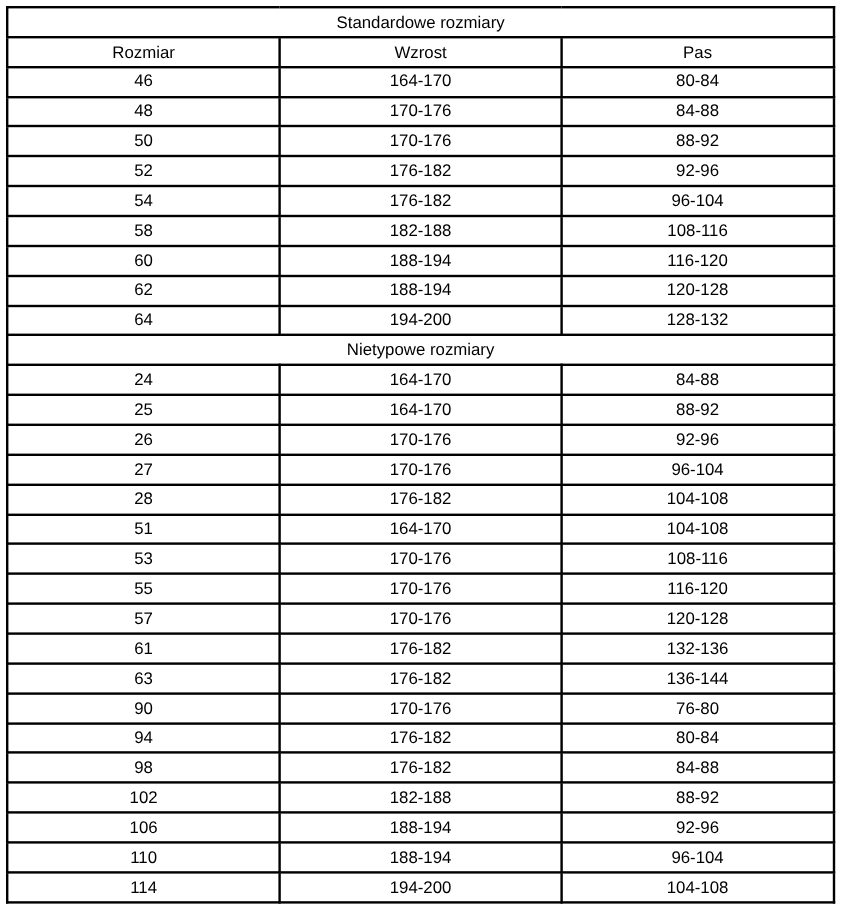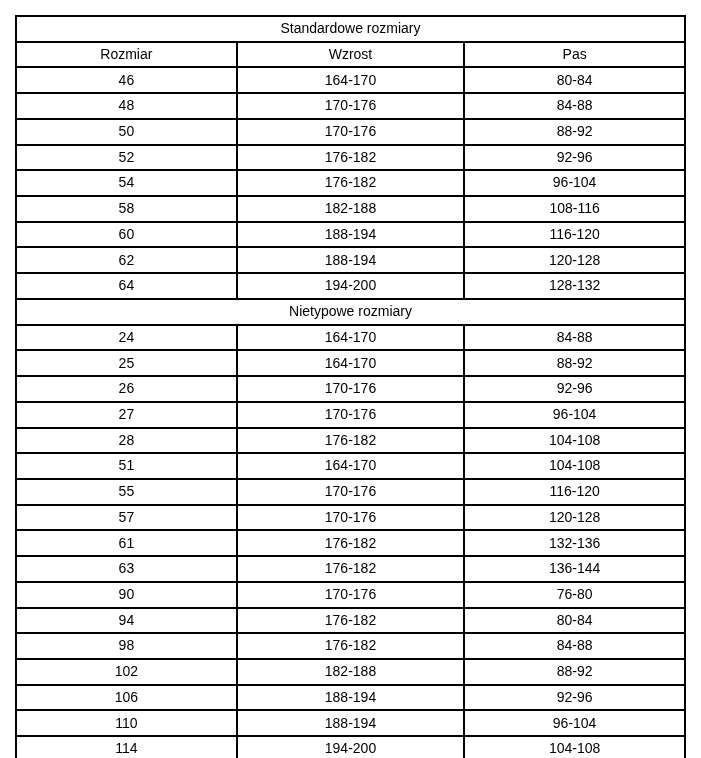--- a/index.html
+++ b/index.html
@@ -6,21 +6,21 @@
     margin: 0;
     padding: 0;
     background: #ffffff;
     font-family: "Liberation Sans", sans-serif;
     color: #000000;
   }
   .page {
     width: 701px;
     height: 758px;
     box-sizing: border-box;
-    padding: 15px;
+    padding: 5px;
     background: #ffffff;
   }
   table.size-table {
     width: 100%;
     height: 748px;
     border-collapse: collapse;
     table-layout: fixed;
     background: #ffffff;
   }
   table.size-table td, table.size-table th {
@@ -148,20 +148,25 @@
     <td>176-182</td>
     <td>104-108</td>
   </tr>
 
   <tr>
     <td>51</td>
     <td>164-170</td>
     <td>104-108</td>
   </tr>
 
+  <tr>
+    <td>53</td>
+    <td>170-176</td>
+    <td>108-116</td>
+  </tr>
 
   <tr>
     <td>55</td>
     <td>170-176</td>
     <td>116-120</td>
   </tr>
 
   <tr>
     <td>57</td>
     <td>170-176</td>

